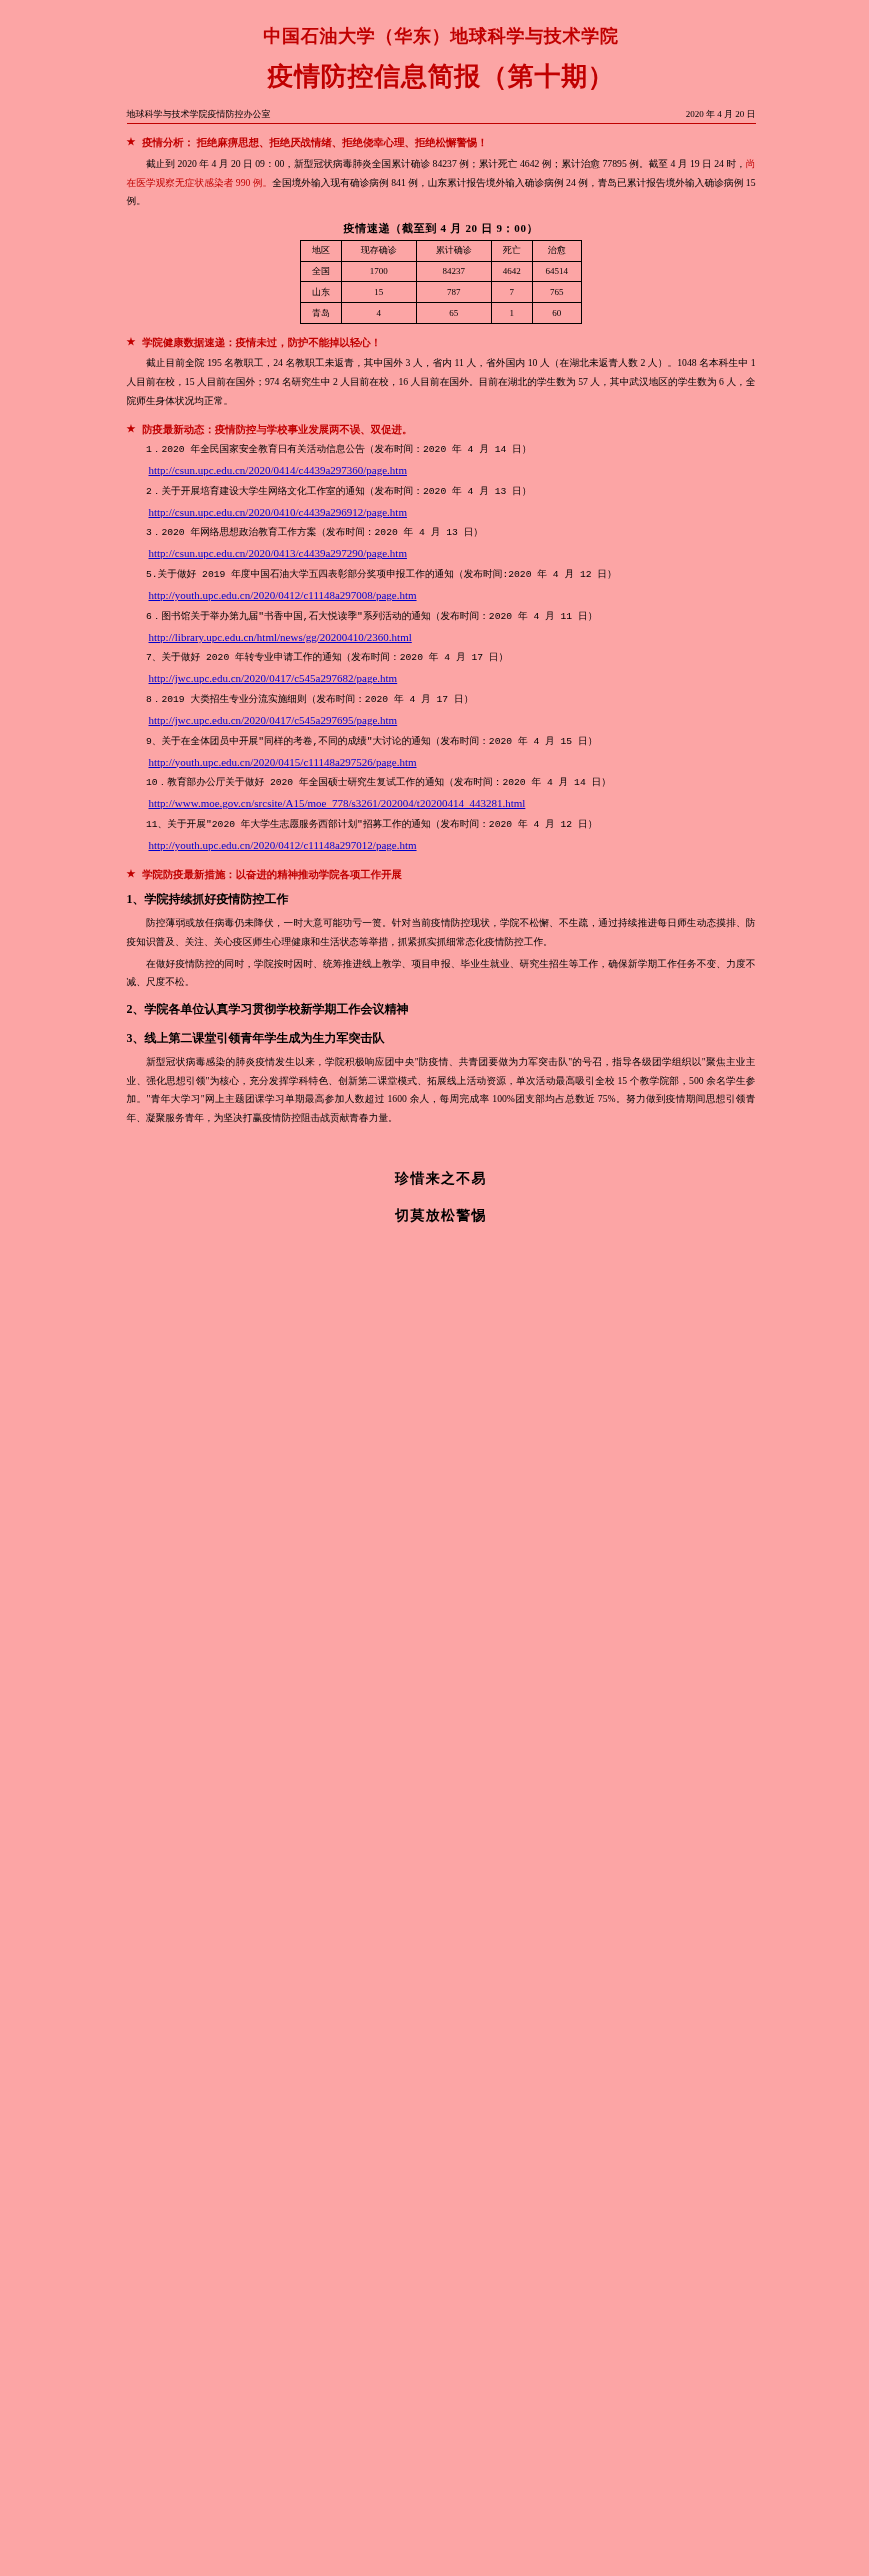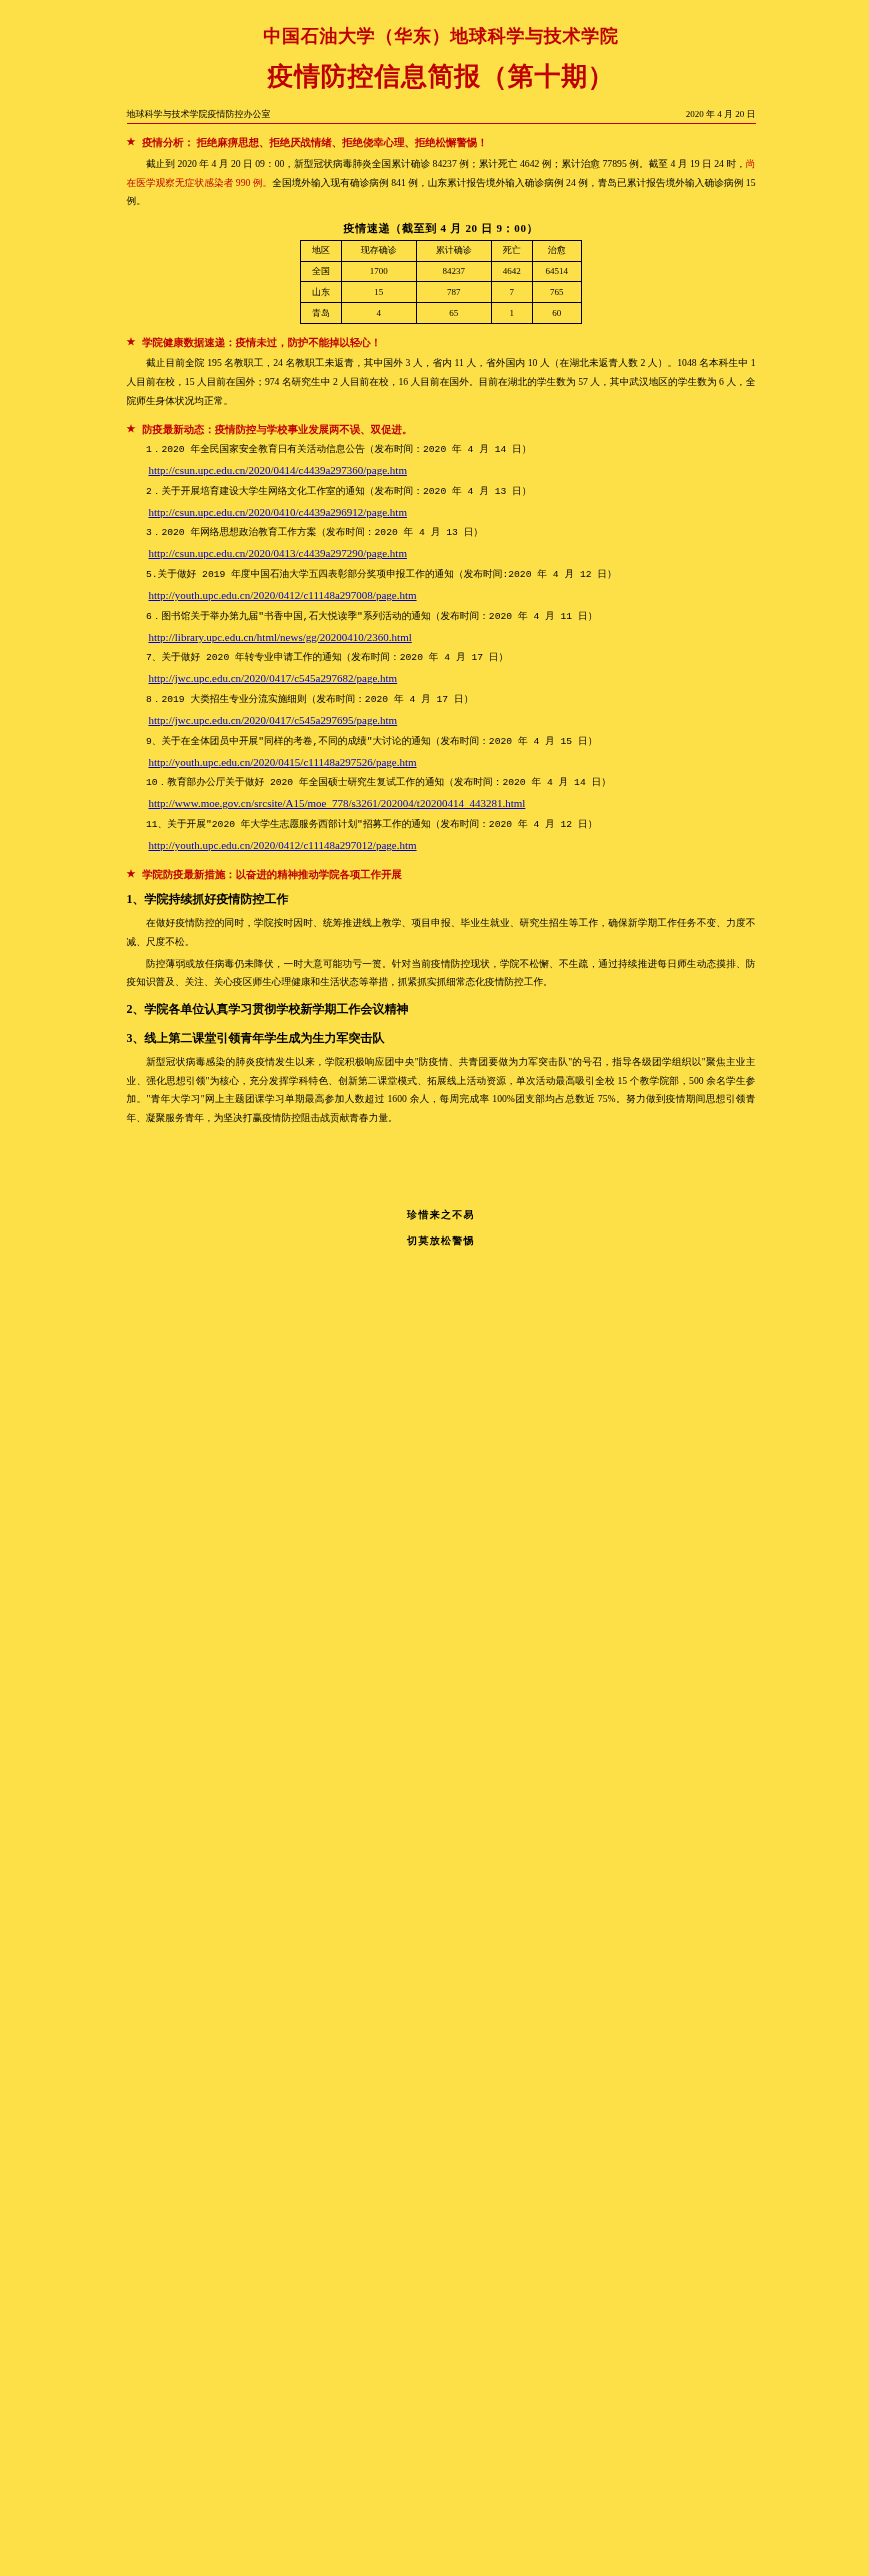--- a/index.html
+++ b/index.html
@@ -8,21 +8,21 @@
     background: #ffffff;
   }
   body {
     font-family: "Liberation Serif", "DejaVu Serif", serif;
     color: #000000;
   }
   .page {
     width: 870px;
     min-height: 2576px;
     margin: 0 auto;
-    background: #fde047;
+    background: #fca5a5;
     position: relative;
     box-sizing: border-box;
     padding: 23px 0 0 12px;
   }
   .sheet {
     width: 629px;
     margin: 0 auto;
     position: relative;
   }
   .title-main {
@@ -133,23 +133,23 @@
     word-break: break-all;
     line-height: 1.95;
   }
   .sub-head {
     font-size: 12px;
     font-weight: bold;
     line-height: 1.95;
     margin: 5.4px 0 1.3px 0;
   }
   .footer-lines {
-    margin-top: 74px;
-    text-align: center;
-    font-size: 10px;
+    margin-top: 33px;
+    text-align: center;
+    font-size: 14px;
     font-weight: bold;
     line-height: 2.6;
     letter-spacing: 1.3px;
   }
   .spacer-bottom { height: 80px; }
 </style>
 </head>
 <body>
 
 <div class="page">
@@ -260,22 +260,22 @@
         <a class="item-link" href="#">http://youth.upc.edu.cn/2020/0412/c11148a297012/page.htm</a>
       </li>
     </ol>
 
     <div class="section-head">
       <span class="star">★</span>
       <span class="txt">学院防疫最新措施：以奋进的精神推动学院各项工作开展</span>
     </div>
 
     <div class="sub-head">1、学院持续抓好疫情防控工作</div>
+    <p class="body">防控薄弱或放任病毒仍未降伏，一时大意可能功亏一篑。针对当前疫情防控现状，学院不松懈、不生疏，通过持续推进每日师生动态摸排、防疫知识普及、关注、关心疫区师生心理健康和生活状态等举措，抓紧抓实抓细常态化疫情防控工作。</p>
     <p class="body">在做好疫情防控的同时，学院按时因时、统筹推进线上教学、项目申报、毕业生就业、研究生招生等工作，确保新学期工作任务不变、力度不减、尺度不松。</p>
-    <p class="body">防控薄弱或放任病毒仍未降伏，一时大意可能功亏一篑。针对当前疫情防控现状，学院不松懈、不生疏，通过持续推进每日师生动态摸排、防疫知识普及、关注、关心疫区师生心理健康和生活状态等举措，抓紧抓实抓细常态化疫情防控工作。</p>
 
     <div class="sub-head">2、学院各单位认真学习贯彻学校新学期工作会议精神</div>
 
     <div class="sub-head">3、线上第二课堂引领青年学生成为生力军突击队</div>
     <p class="body">新型冠状病毒感染的肺炎疫情发生以来，学院积极响应团中央"防疫情、共青团要做为力军突击队"的号召，指导各级团学组织以"聚焦主业主业、强化思想引领"为核心，充分发挥学科特色、创新第二课堂模式、拓展线上活动资源，单次活动最高吸引全校 15 个教学院部，500 余名学生参加。"青年大学习"网上主题团课学习单期最高参加人数超过 1600 余人，每周完成率 100%团支部均占总数近 75%。努力做到疫情期间思想引领青年、凝聚服务青年，为坚决打赢疫情防控阻击战贡献青春力量。</p>
 
     <div class="footer-lines">
       <div>珍惜来之不易</div>
       <div>切莫放松警惕</div>
     </div>

